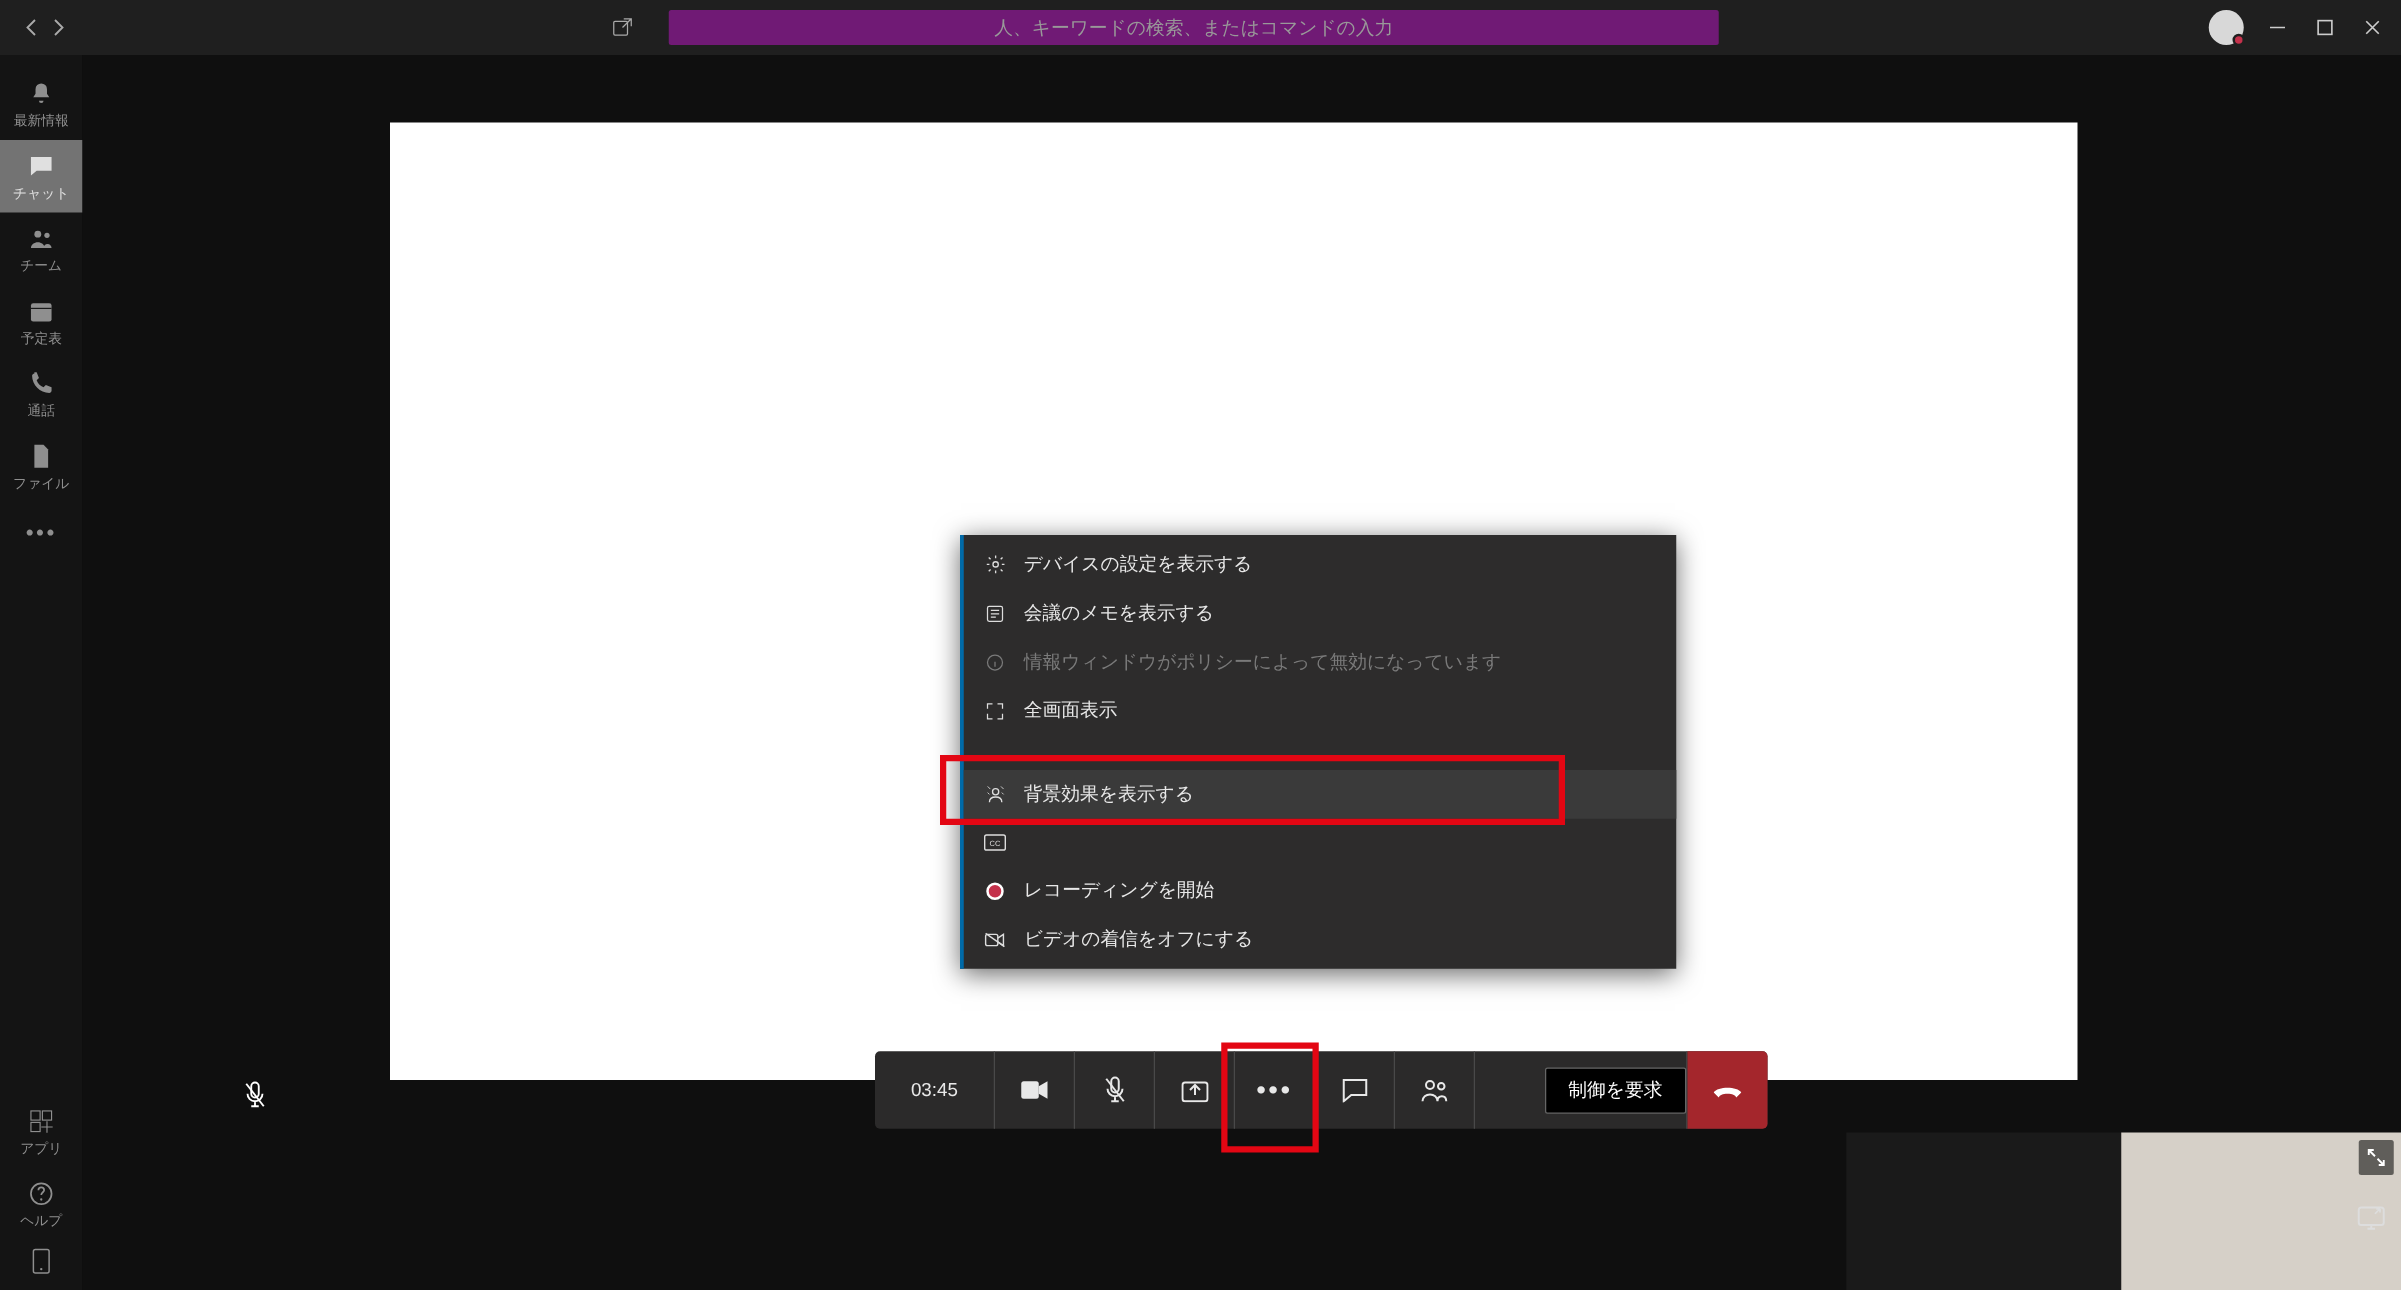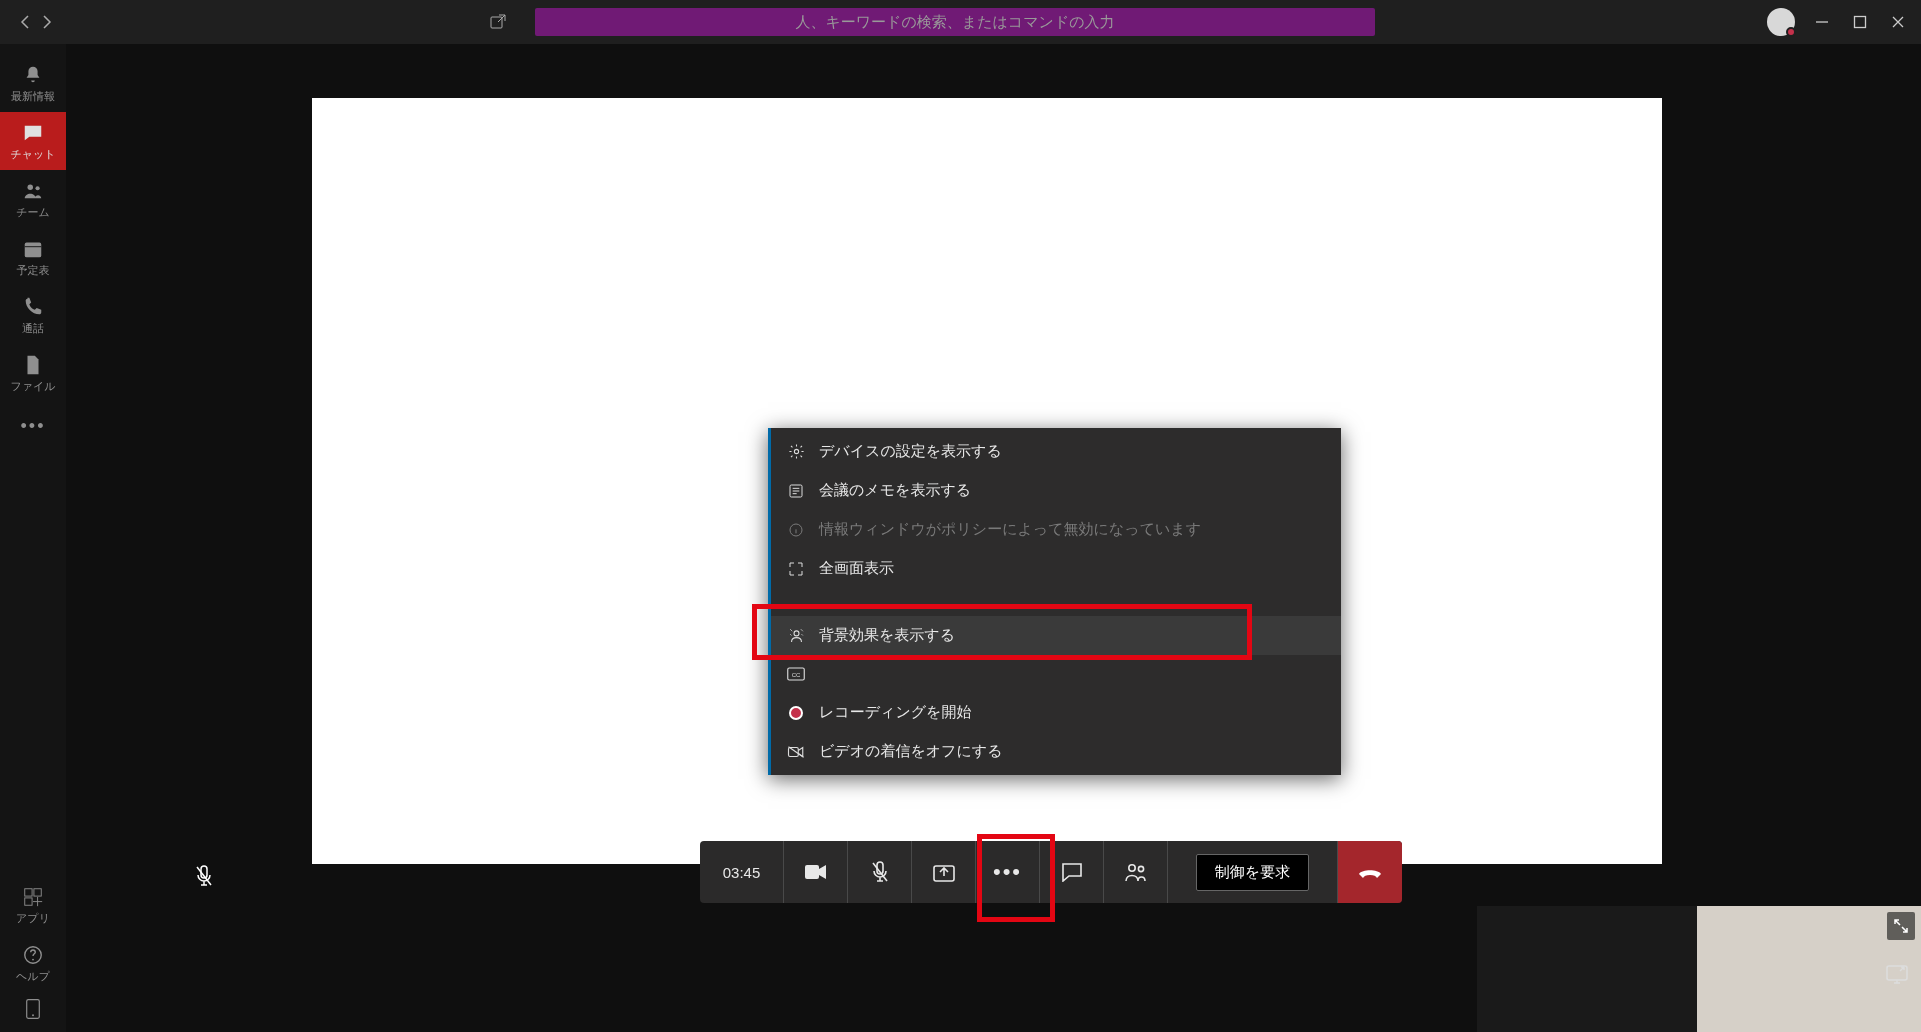--- a/index.html
+++ b/index.html
@@ -75,21 +75,21 @@
       flex-direction: column;
       align-items: center;
       justify-content: center;
       padding: 10px 0 8px;
       color: #8f8f8f;
       cursor: pointer;
       font-size: 11px;
       gap: 3px;
     }
     .rail-item.active {
-      background: #b91c1c;
+      background: #737373;
       color: #e0e0e0;
     }
     .rail-item svg, .rail-item .ico { width: 22px; height: 22px; }
     .rail-spacer { flex: 1; }
     .rail-more { color: #8f8f8f; font-size: 18px; letter-spacing: 2px; padding: 14px 0; cursor: pointer; }
 
     
     .main {
       position: absolute;
       left: 66px; top: 44px; right: 0; bottom: 0;
@@ -168,25 +168,25 @@
       display: flex;
       align-items: stretch;
     }
     .call-cell {
       display: flex;
       align-items: center;
       justify-content: center;
       border-right: 1px solid #494949;
       color: #e8e8e8;
     }
-    .call-timer { width: 84px; font-size: 15px; }
+    .call-timer { width: 96px; font-size: 15px; }
     .call-btn { width: 64px; cursor: pointer; }
     .call-btn-wide {
       width: 170px; cursor: pointer;
-      display: flex; align-items: center; justify-content: center;
+      display: flex; align-items: center; justify-content: flex-end;
     }
     .request-btn {
       background: #000;
       border: 1px solid #666;
       color: #fff;
       padding: 8px 18px;
       font-size: 15px;
       border-radius: 2px;
       cursor: pointer;
     }

